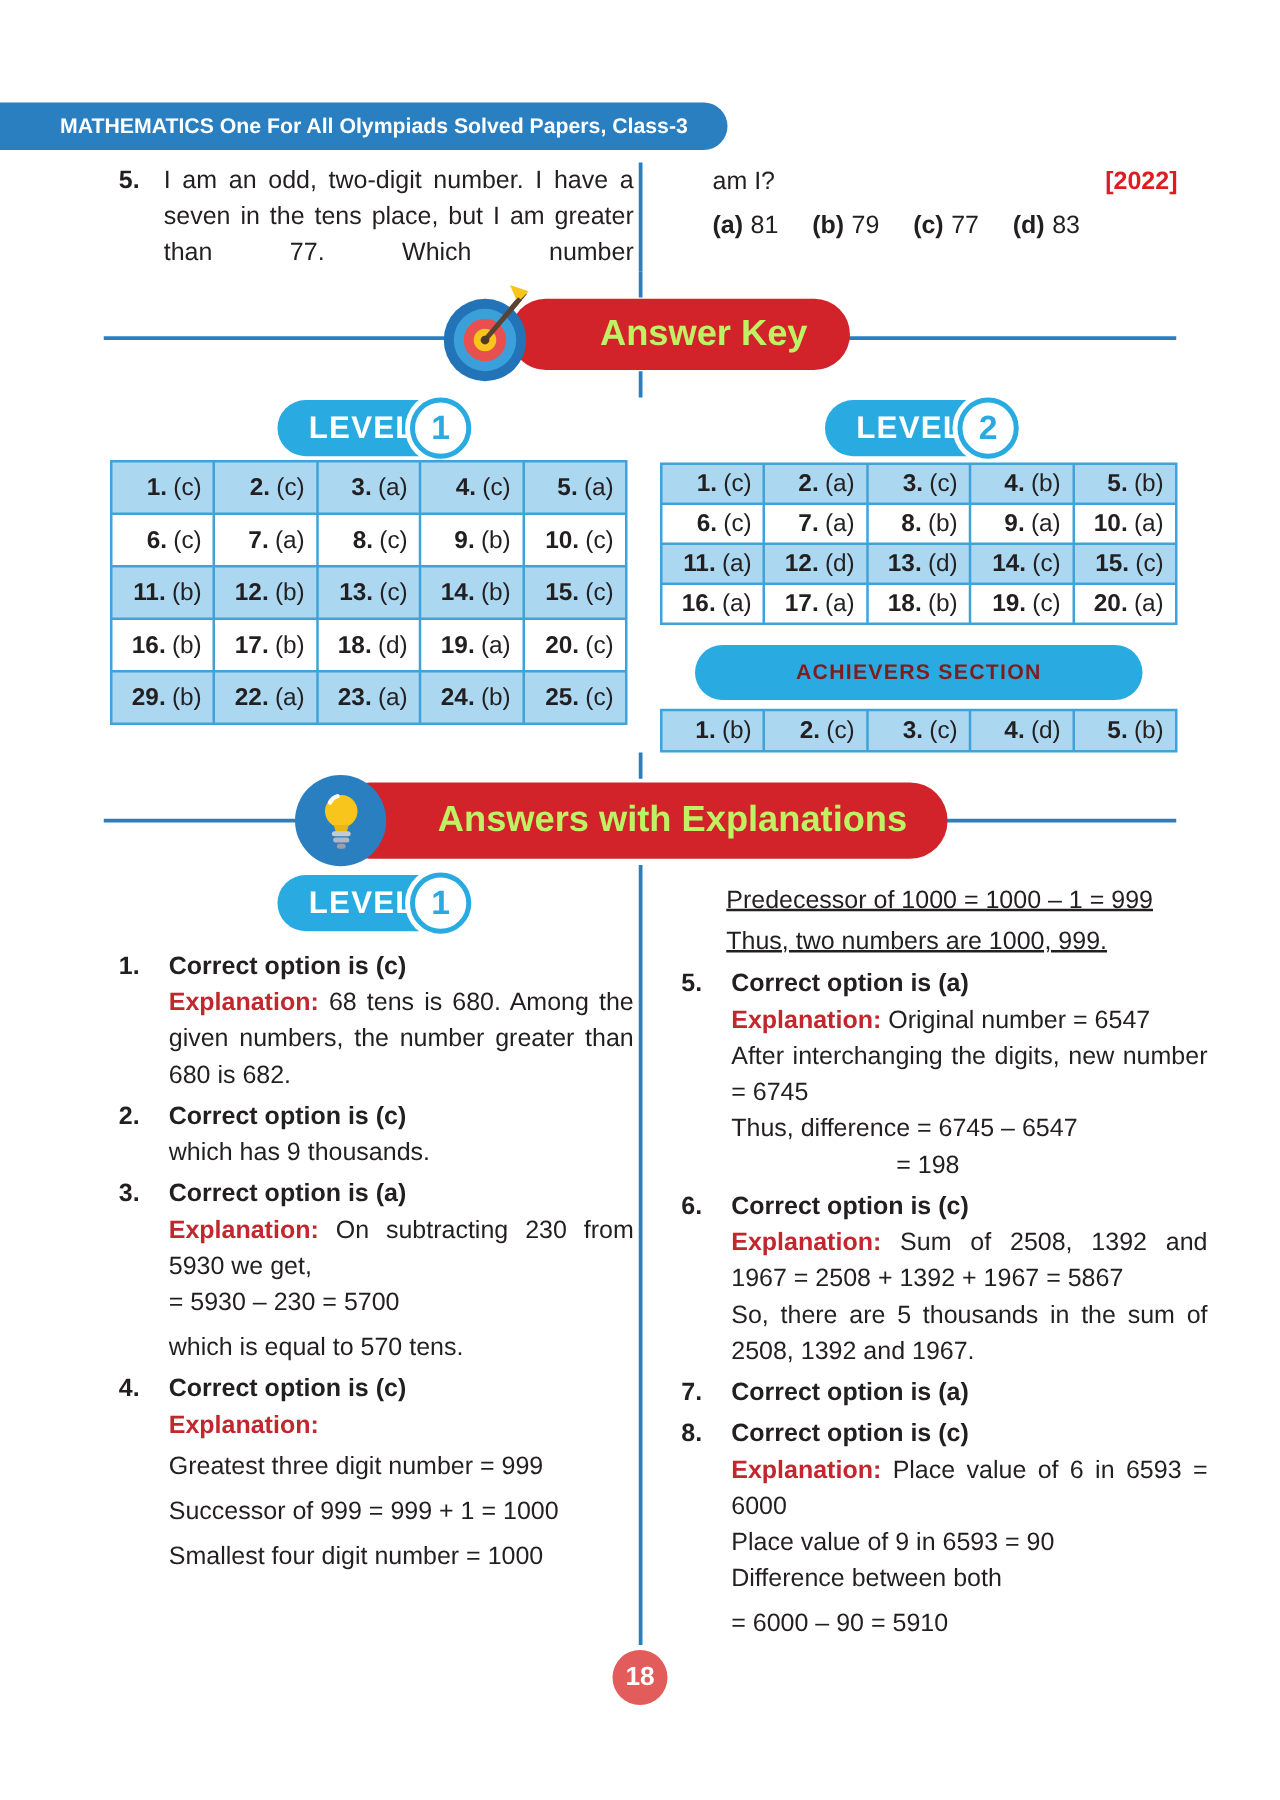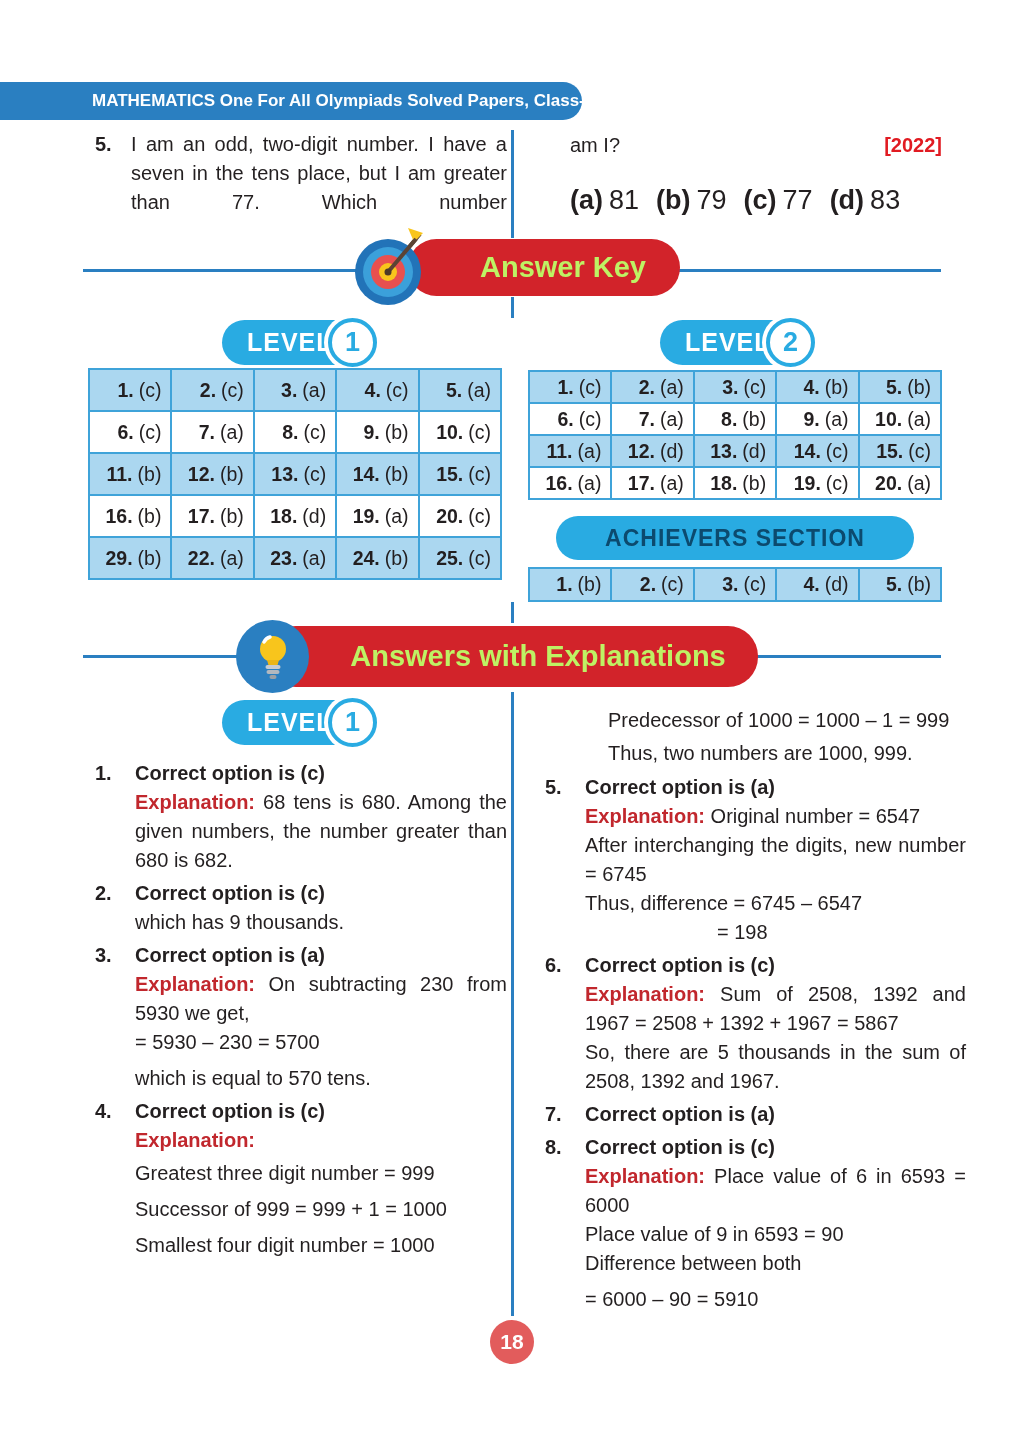--- a/index.html
+++ b/index.html
@@ -7,31 +7,31 @@
     width:1024px;height:1440px;background:#ffffff;
     font-family:"Liberation Sans",sans-serif;color:#231f20;
     position:relative;overflow:hidden;
   }
 
   
   .header-banner{
     position:absolute;left:0;top:82px;width:582px;height:38px;
     background:#2a7fc1;border-radius:0 19px 19px 0;
     color:#fff;font-weight:bold;font-size:17px;line-height:38px;
-    padding-left:92px;box-sizing:border-box;white-space:nowrap;
+    padding-left:48px;box-sizing:border-box;white-space:nowrap;
   }
 
   
   .q-left{position:absolute;left:95px;top:130px;width:412px;display:flex;}
   .q-num{width:36px;font-weight:bold;font-size:20px;line-height:29px;flex-shrink:0;}
   .q-text{flex:1;font-size:20px;line-height:29px;text-align:justify;text-align-last:justify;}
   .q-right{position:absolute;left:570px;top:132px;width:372px;}
   .q-row1{display:flex;justify-content:space-between;font-size:20px;line-height:27px;}
   .year-tag{color:#e11b22;font-weight:bold;}
-  .q-opts{margin-top:26px;display:flex;gap:17px;font-size:27px;}
+  .q-opts{margin-top:10px;display:flex;gap:27px;font-size:20px;}
   .opt b{margin-right:6px;}
 
   
   .hline{position:absolute;height:3px;background:#2a7fc1;}
   .vline{position:absolute;width:3px;background:#2a7fc1;}
 
   
   .red-pill{
     position:absolute;background:#d2232a;border-radius:30px;color:#bef264;font-weight:bold;
     display:flex;align-items:center;justify-content:center;box-sizing:border-box;
@@ -69,37 +69,37 @@
   }
   .cell b{margin-right:5px;}
   .cell:nth-child(10n+1),.cell:nth-child(10n+2),.cell:nth-child(10n+3),
   .cell:nth-child(10n+4),.cell:nth-child(10n+5){background:#abd7f0;}
   .l1 .cell{height:40px;}
   .l2 .cell{height:30px;}
   .ach .cell{height:31px;}
 
   .ach-pill{
     position:absolute;left:556px;top:516px;width:358px;height:44px;background:#29abe2;
-    border-radius:23px;color:#0c4a6e;font-weight:bold;font-size:23px;letter-spacing:1px;
+    border-radius:23px;color:#7f1d1d;font-weight:bold;font-size:17px;letter-spacing:1px;
     display:flex;align-items:center;justify-content:center;
   }
 
   
   .xcol{position:absolute;font-size:20px;}
   .xcol-left{left:95px;top:758px;width:412px;}
   .xcol-right{left:545px;top:704px;width:421px;}
   .xitem{display:flex;margin-bottom:3px;}
   .xnum{width:40px;font-weight:bold;line-height:30px;flex-shrink:0;}
   .xbody{flex:1;min-width:0;}
   .xhead{font-weight:bold;line-height:30px;}
   .xp{text-align:justify;line-height:29px;}
   .xline{line-height:29px;}
   .rlabel{color:#c1272d;font-weight:bold;}
   .l35{line-height:36px;}
-  .cont{margin-left:63px;}
+  .cont{margin-left:36px;text-decoration:underline;}
   .cont .xline{line-height:33px;}
   .mt7{margin-top:7px;}
   .ind{padding-left:132px;}
 
   .page-circle{
     position:absolute;left:490px;top:1320px;width:44px;height:44px;border-radius:50%;
     background:#e25c5c;color:#fff;font-weight:bold;font-size:21px;
     display:flex;align-items:center;justify-content:center;
   }
 </style>

